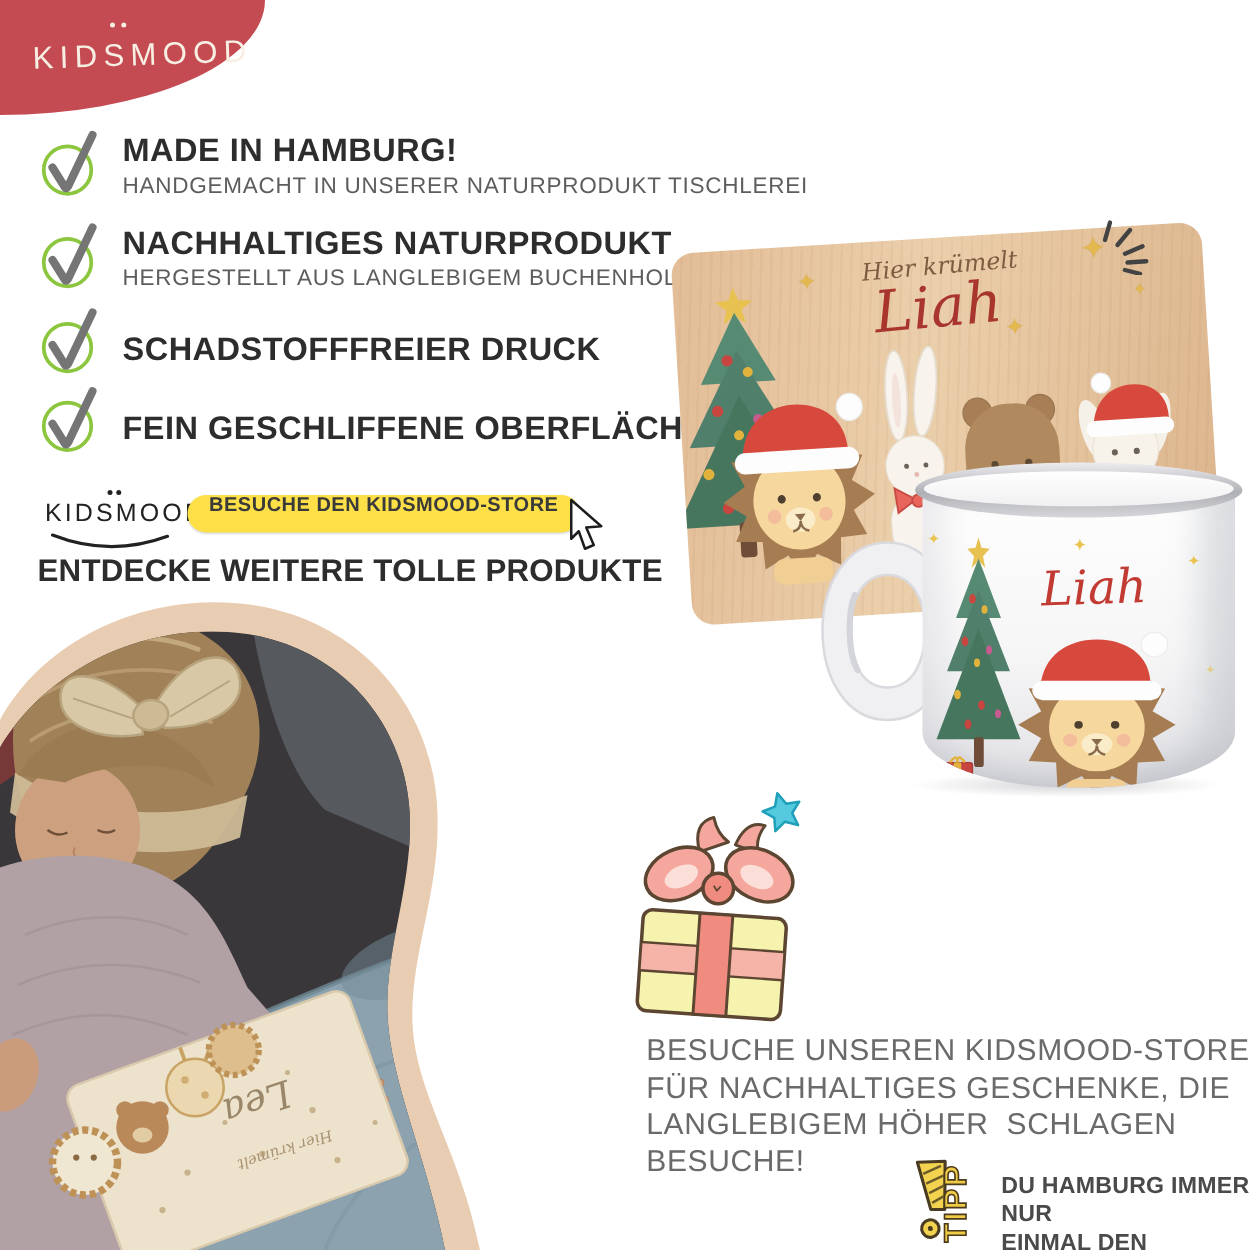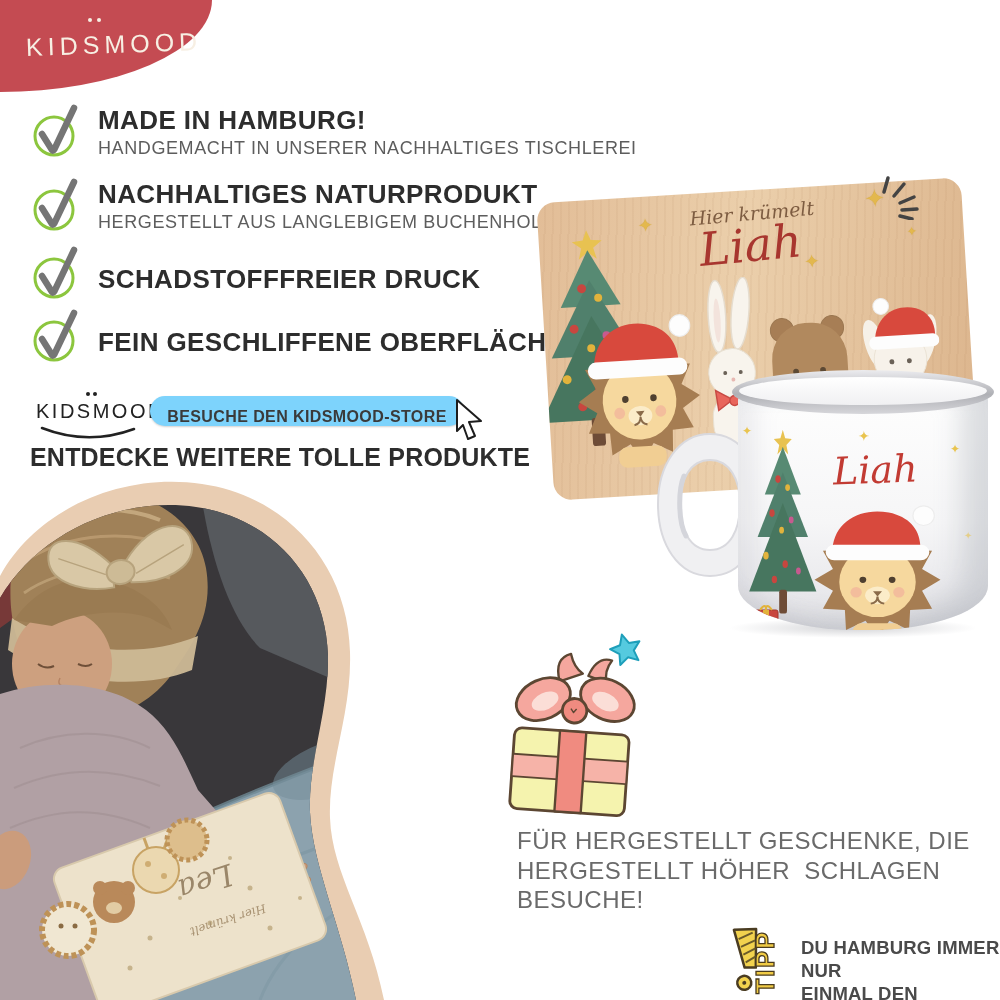--- a/index.html
+++ b/index.html
@@ -18,22 +18,22 @@
 
   
   .feature{left:30px;display:flex;gap:16px;align-items:center;}
   .f-title{font-size:26px;font-weight:bold;letter-spacing:.4px;color:#2d2d2d;line-height:30px;}
   .f-sub{font-size:18px;color:#5d5d5d;letter-spacing:.6px;margin-top:3px;}
 
   
   .cta-logo{left:36px;top:392px;width:120px;height:46px;color:#222;}
   .cta-logo-text{left:0;top:8px;font-size:20px;letter-spacing:2.5px;font-weight:400;}
   .cta-logo .umlaut{background:#222;box-shadow:7px 0 0 #222;left:50px;top:0px;}
-  .cta-button{left:150px;top:396px;width:314px;height:30px;background:#7dd3fc;border-radius:16px;
-              display:flex;align-items:flex-end;justify-content:center;
+  .cta-button{left:150px;top:396px;width:314px;height:30px;background:#fde047;border-radius:16px;
+              display:flex;align-items:flex-start;justify-content:center;
               box-shadow:0 1px 2px rgba(0,0,0,.18);cursor:pointer;}
   .cta-button span{font-size:16px;font-weight:bold;color:#3a3a3a;letter-spacing:.4px;}
   .cursor{left:452px;top:398px;}
   .tagline{left:30px;top:443px;font-size:25px;font-weight:bold;letter-spacing:.2px;color:#2d2d2d;}
 
   
   .board-wrap{left:545px;top:190px;width:425px;height:298px;transform:rotate(-3.5deg);
               border-radius:18px;overflow:hidden;z-index:2;
               background:linear-gradient(100deg,#E2BD97 0%,#EBCFAB 45%,#DCB58D 100%);}
   .board-wrap::after{content:"";position:absolute;inset:0;
@@ -90,21 +90,21 @@
     <div class="abs badge-logo">KIDSMOOD</div>
   </div>
 
   <div class="abs feature" style="top:102px;">
     <svg width="52" height="60" viewBox="0 0 52 60">
       <circle cx="24" cy="34" r="19" fill="none" stroke="#8CC63E" stroke-width="3"></circle>
       <path d="M12,32 L22,48 Q23,49.5 24.5,47 L44,6" fill="none" stroke="#757575" stroke-width="6.5" stroke-linecap="round"></path>
     </svg>
     <div>
       <div class="f-title">MADE IN HAMBURG!</div>
-      <div class="f-sub">HANDGEMACHT IN UNSERER NACHHALTIGES TISCHLEREI</div>
+      <div class="f-sub">HANDGEMACHT IN UNSERER NATURPRODUKT TISCHLEREI</div>
     </div>
   </div>
 
   <div class="abs feature" style="top:176px;">
     <svg width="52" height="60" viewBox="0 0 52 60">
       <circle cx="24" cy="34" r="19" fill="none" stroke="#8CC63E" stroke-width="3"></circle>
       <path d="M12,32 L22,48 Q23,49.5 24.5,47 L44,6" fill="none" stroke="#757575" stroke-width="6.5" stroke-linecap="round"></path>
     </svg>
     <div>
       <div class="f-title">NACHHALTIGES NATURPRODUKT</div>
@@ -304,22 +304,23 @@
       <ellipse cx="116" cy="54" rx="15" ry="9" fill="#FBDED7" stroke="none" transform="rotate(22 116 54)"></ellipse>
       <circle cx="84" cy="66" r="13" fill="#F08B80" stroke-width="3"></circle>
       <path d="M80,64 l3,4 l3,-4" fill="none" stroke-width="1.5"></path>
     </g>
   </svg>
   <svg class="abs teal-star" width="40" height="40" viewBox="0 0 40 40">
     <polygon points="20,4 24.6,13.9 35.2,15.1 27.4,22.4 29.4,33 20,27.6 10.6,33 12.6,22.4 4.8,15.1 15.4,13.9" fill="#55CADF" stroke="#1E9FBA" stroke-width="2" stroke-linejoin="round"></polygon>
   </svg>
 
   <div class="abs promo">
-    <span class="promo-line">FÜR HERGESTELLT GESCHENKE, DIE</span>
-    <span class="promo-line">HERGESTELLT HÖHER  SCHLAGEN</span>
+    <span class="promo-line">BESUCHE UNSEREN KIDSMOOD-STORE</span>
+    <span class="promo-line">FÜR NACHHALTIGES GESCHENKE, DIE</span>
+    <span class="promo-line">LANGLEBIGEM HÖHER  SCHLAGEN</span>
     <span class="promo-line">BESUCHE!</span>
   </div>
 
   <svg class="abs tip-icon" width="52" height="74" viewBox="0 0 52 74">
     <g transform="rotate(-10 24 36)">
       <path d="M16,6 L38,9 L31,47 L20,45 Z" fill="#F2D24E" stroke="#4A3C22" stroke-width="2.5" stroke-linejoin="round"></path>
       <g stroke="#6B5B2A" stroke-width="2">
         <line x1="19" y1="16" x2="34" y2="12"></line>
           <line x1="20" y1="24" x2="35" y2="20"></line>
         <line x1="21" y1="32" x2="34" y2="28"></line>

